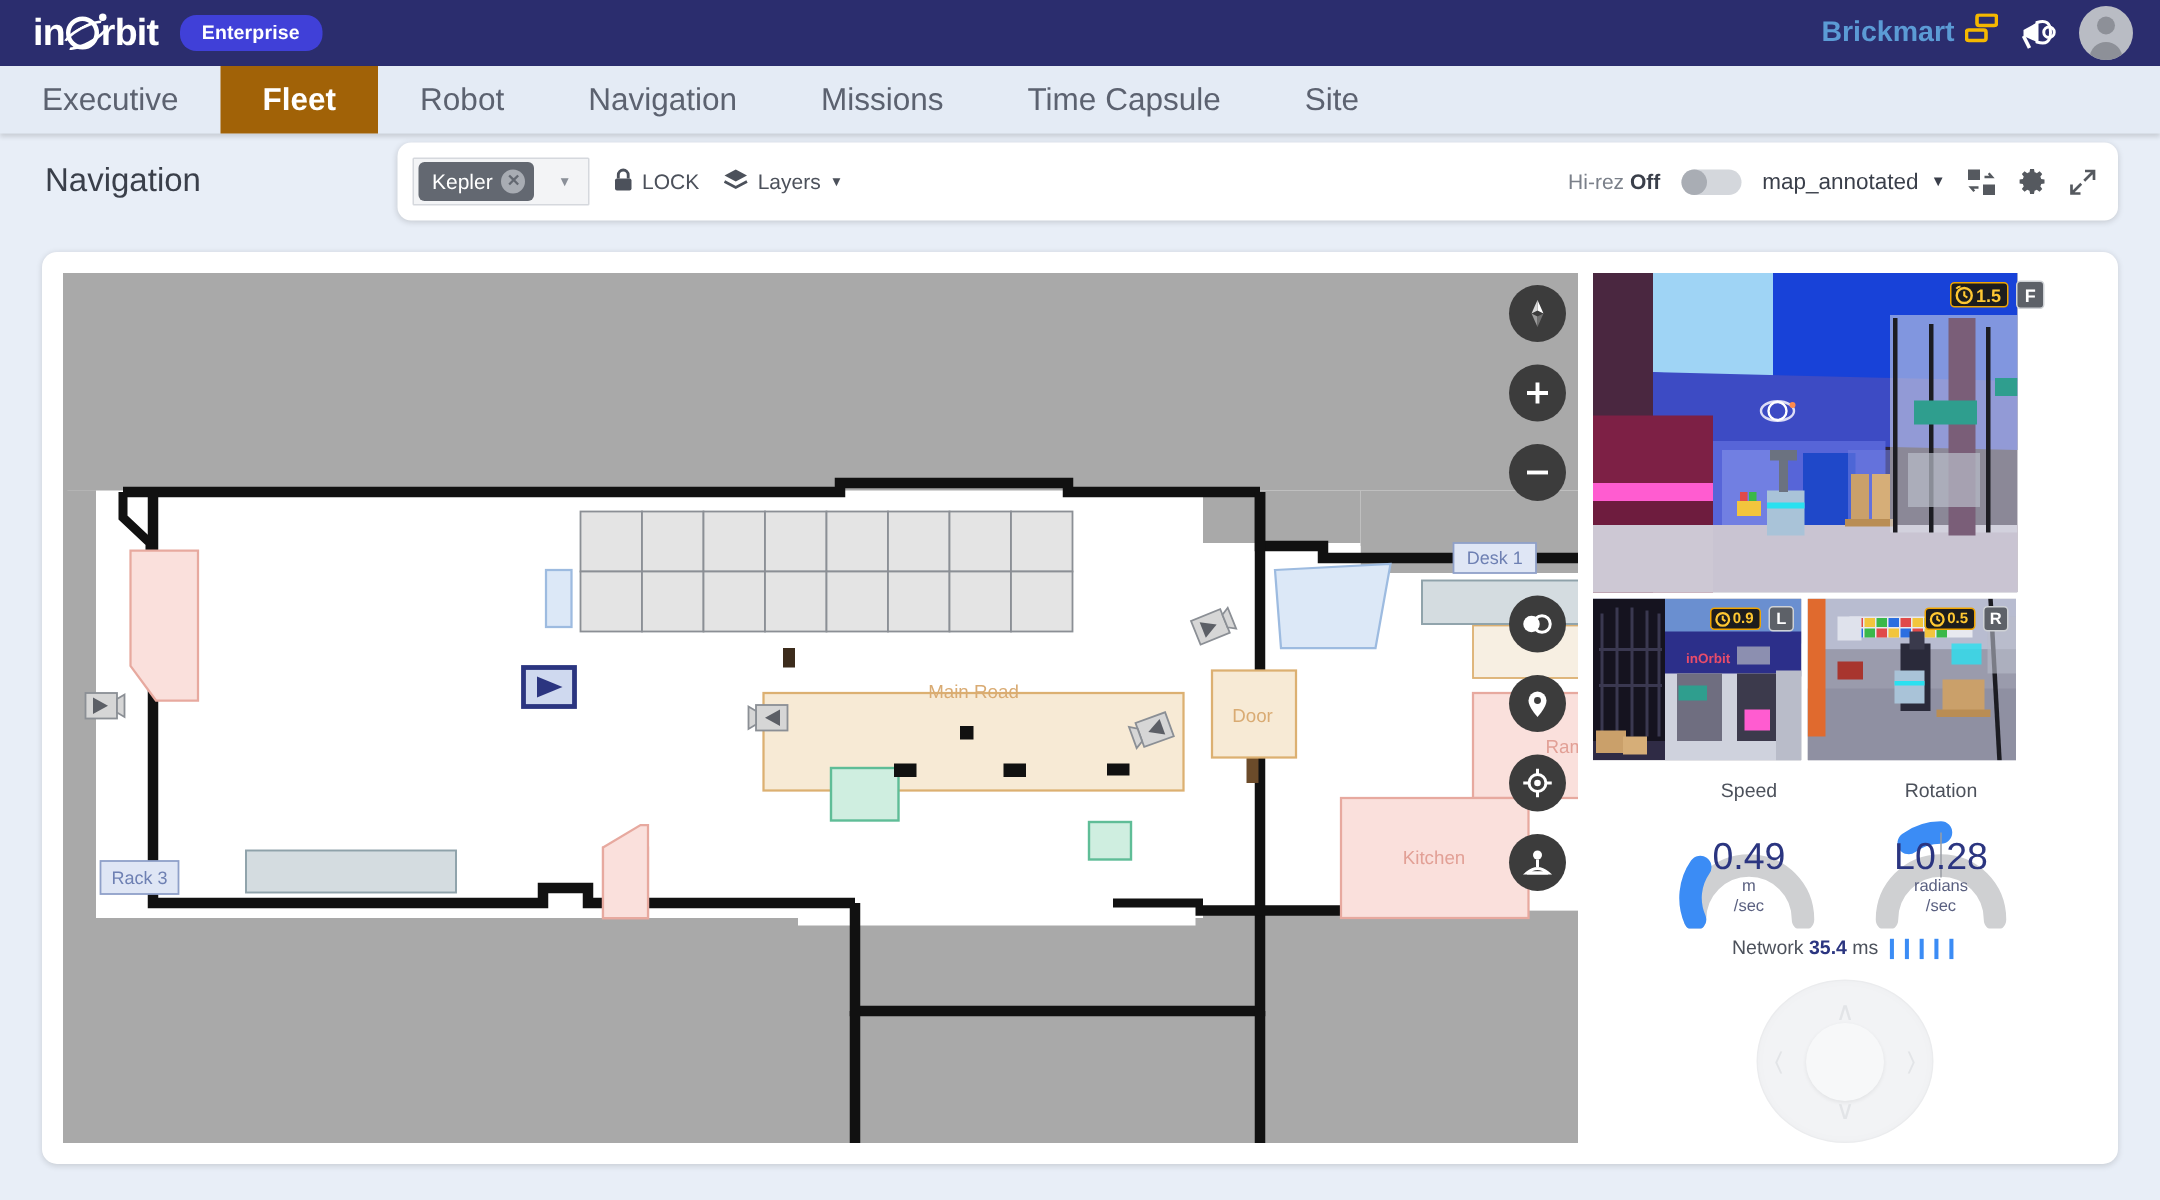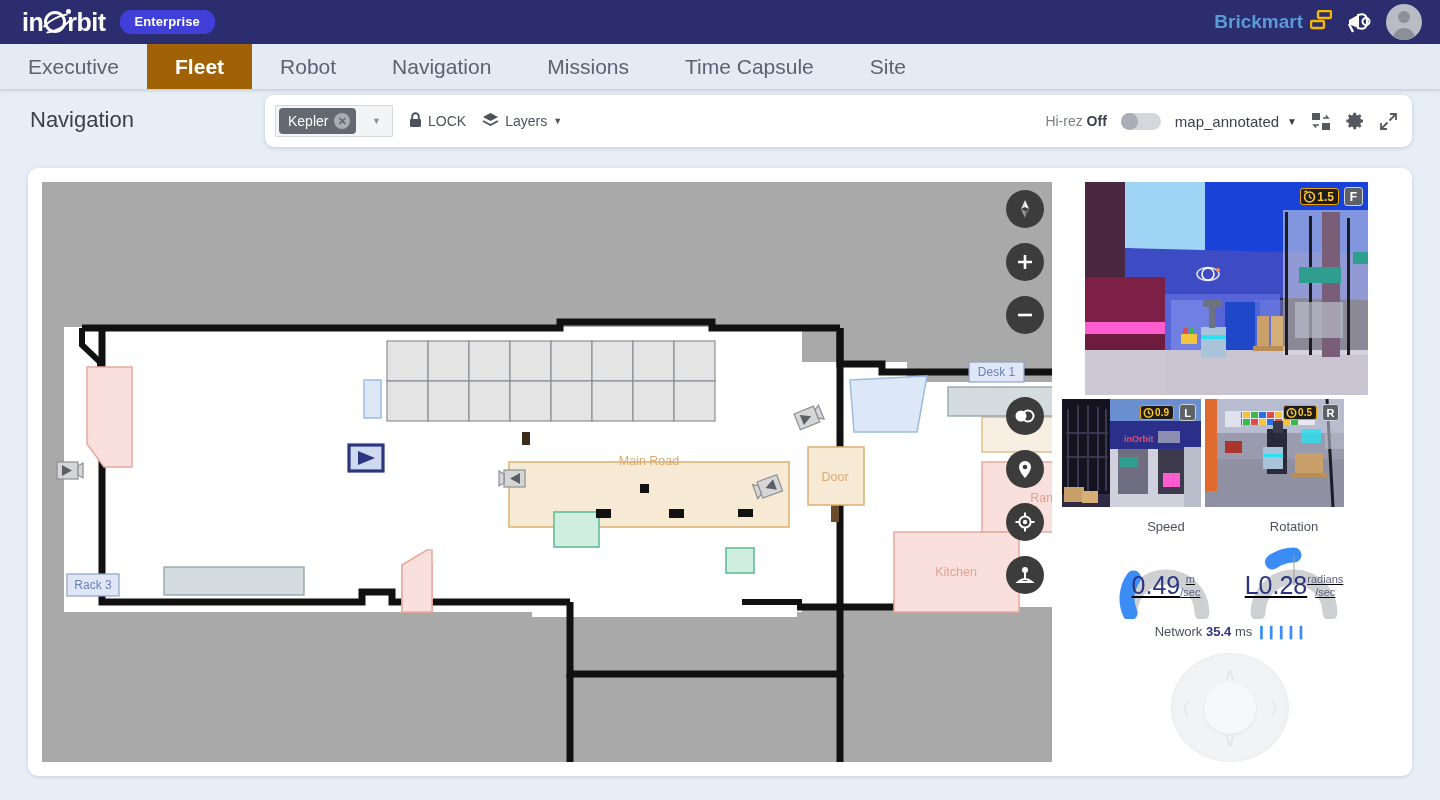--- a/index.html
+++ b/index.html
@@ -151,21 +151,21 @@
     background: #a9a9a9; overflow: hidden;
   }
   .map-svg { position: absolute; inset: 0; }
 
   
   .rightcol {
     flex: 1; position: relative; padding-left: 10px;
     display: flex; flex-direction: column;
   }
   .cams { display: flex; flex-direction: column; gap: 4px; }
-  .cam-main { width: 306px; height: 213px; position: relative; overflow: hidden; text-align: right; }
+  .cam-main { width: 306px; height: 213px; position: relative; overflow: hidden; }
   .cam-row { display: flex; gap: 4px; }
   .cam-small { width: 139px; height: 108px; position: relative; overflow: hidden; }
   .cam-badges {
     position: absolute; top: 5px; right: 5px;
     display: flex; gap: 5px; align-items: center;
   }
   .badge-lat {
     background: #1d1d1d; border: 1.5px solid #f0a500;
     color: #ffc832; font-size: 12px; font-weight: 700;
     border-radius: 3px; padding: 1px 4px 1px 2px;
@@ -179,22 +179,22 @@
   }
   .badge-lat.small { font-size: 10px; }
   .badge-cam.small { width: 17px; height: 17px; font-size: 11px; }
 
   
   .gauges { display: flex; justify-content: center; gap: 32px; margin-top: 12px; }
   .gauge { display: flex; flex-direction: column; align-items: center; }
   .gauge-label { font-size: 13px; color: #4c515b; margin-bottom: 1px; }
   .gauge-dial { position: relative; width: 96px; height: 84px; }
   .gauge-val {
-    position: absolute; inset: 0; display: flex; flex-direction: row;
-    align-items: center; justify-content: center; padding-top: 16px; text-decoration: underline;
+    position: absolute; inset: 0; display: flex; flex-direction: column;
+    align-items: center; justify-content: center; padding-top: 16px;
   }
   .gauge-num { font-size: 25px; color: #2b3580; font-weight: 400; line-height: 1; }
   .gauge-unit { font-size: 11px; color: #5a6080; line-height: 1.15; text-align: center; margin-top: 1px;}
   .network {
     text-align: center; font-size: 13px; color: #4c515b; margin-top: 5px;
   }
   .network b { color: #2b3580; }
   .bars { color: #3b8cf5; letter-spacing: -1px; font-weight: 700; }
 
   

